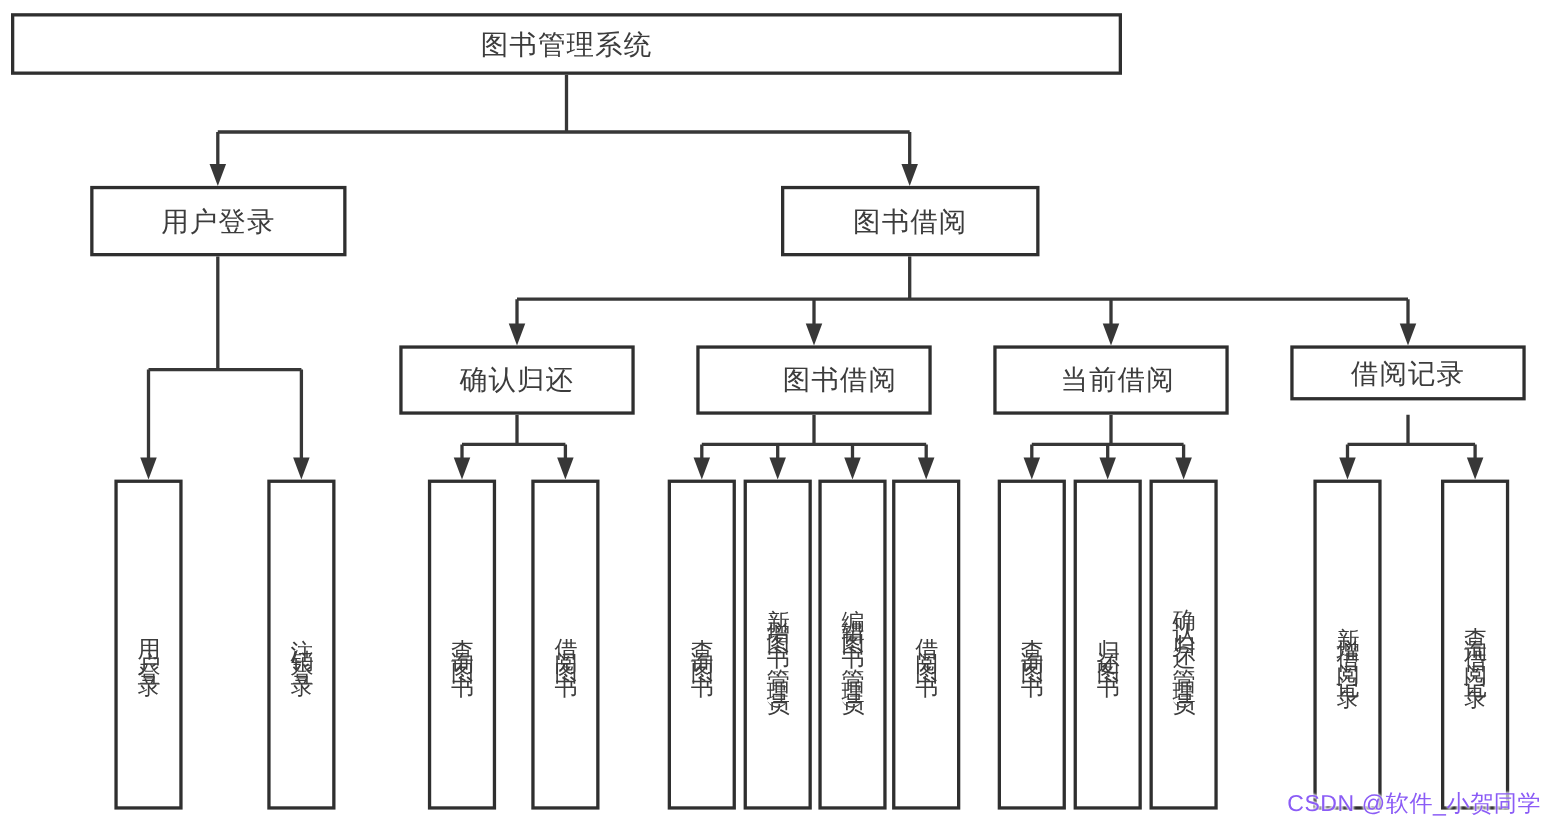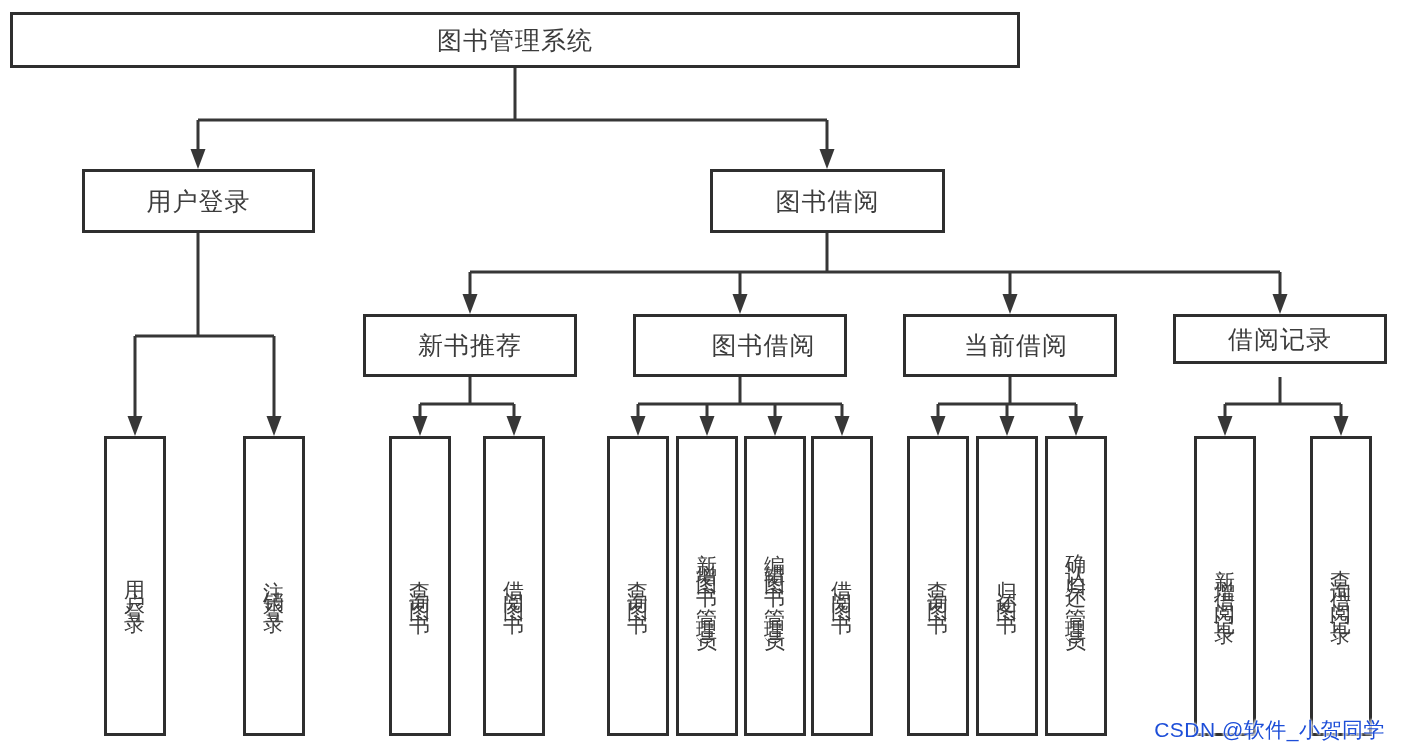--- a/index.html
+++ b/index.html
@@ -37,25 +37,25 @@
     text-orientation: mixed;
   }
   .leaf .vtext {
     font-size: 21px;
     letter-spacing: 11px;
     line-height: 1;
   }
   .watermark {
     position: absolute;
     top: 716px;
-    right: 20px;
+    right: 4px;
     z-index: 3;
     font-size: 21px;
     letter-spacing: 0.5px;
-    color: #1d4ed8;
+    color: #8b5cf6;
     text-shadow: 0 0 3px #ffffff, 1px 1px 2px #ffffff, -1px -1px 2px #ffffff;
     white-space: nowrap;
   }
 </style>
 </head>
 <body>
 
 <div class="stage">
 
   <svg class="connectors" width="1405" height="747" viewBox="0 0 1405 747">
@@ -103,21 +103,21 @@
   </div>
 
   <div class="node hnode" style="left:82px; top:169px; width:233px; height:64px;">
     <span>用户登录</span>
   </div>
   <div class="node hnode" style="left:710px; top:169px; width:235px; height:64px;">
     <span>图书借阅</span>
   </div>
 
   <div class="node hnode" style="left:363px; top:314px; width:214px; height:63px;">
-    <span>新书推荐</span>
+    <span>确认归还</span>
   </div>
   <div class="node hnode" style="left:633px; top:314px; width:214px; height:63px;padding-left:47px;">
     <span>图书借阅</span>
   </div>
   <div class="node hnode" style="left:903px; top:314px; width:214px; height:63px;padding-left:12px;">
     <span>当前借阅</span>
   </div>
   <div class="node hnode" style="left:1173px; top:314px; width:214px; height:50px;">
     <span>借阅记录</span>
   </div>

